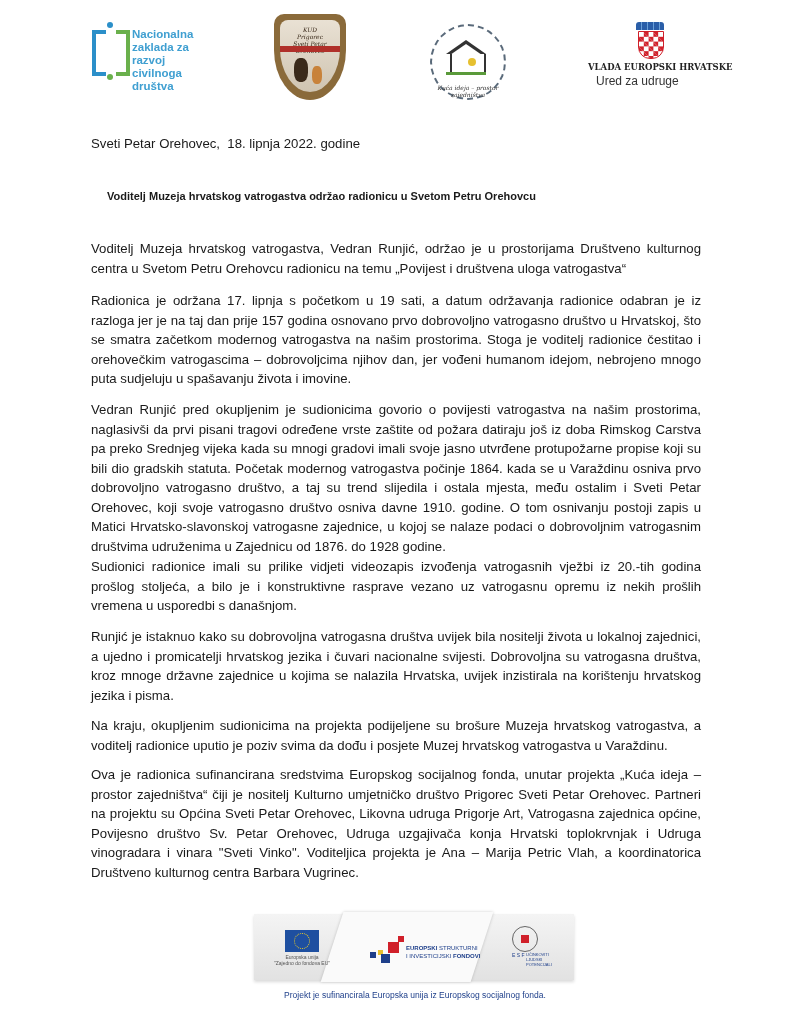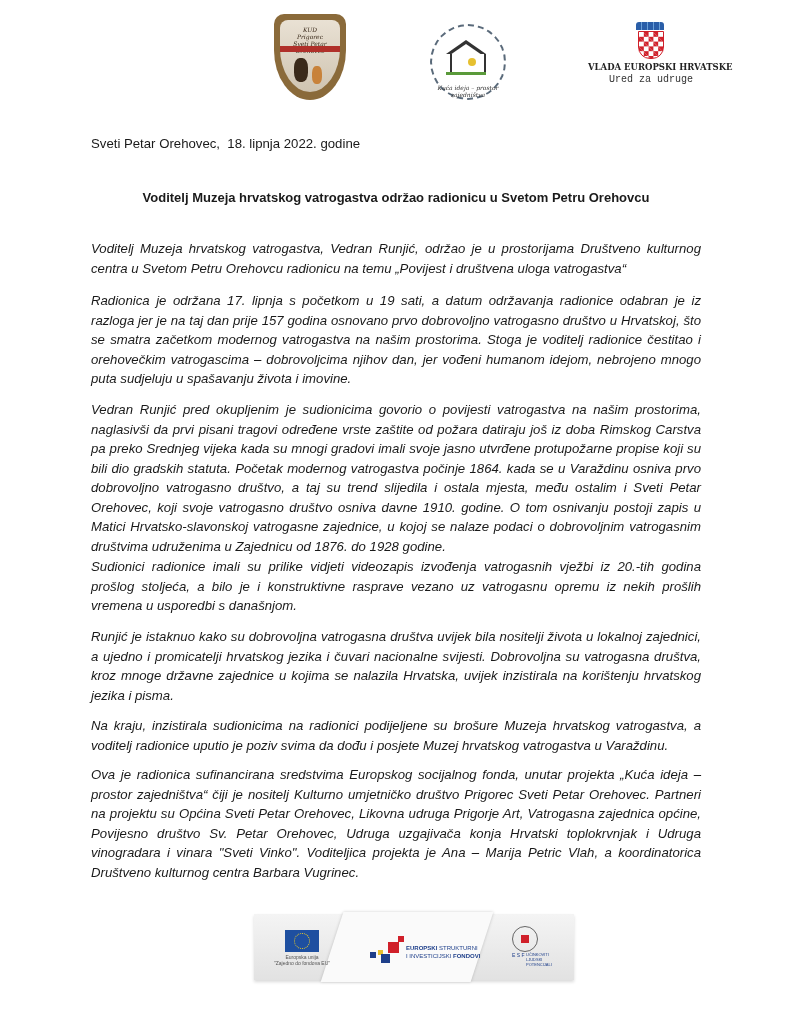--- a/index.html
+++ b/index.html
@@ -52,25 +52,25 @@
            background: repeating-linear-gradient(90deg, #2a5ea8 0 5px, #6aa0d8 5px 6px); border-radius: 3px 3px 0 0; }
   .checker { position: absolute; left: 42px; top: 9px; width: 24px; height: 26px;
            background-color: #fff;
            background-image:
              linear-gradient(45deg, #d0202a 25%, transparent 25%, transparent 75%, #d0202a 75%),
              linear-gradient(45deg, #d0202a 25%, transparent 25%, transparent 75%, #d0202a 75%);
            background-size: 9.6px 9.6px; background-position: 0 0, 4.8px 4.8px;
            border-radius: 0 0 12px 12px; border: 1px solid #d0202a; }
   .vlada-name { position: absolute; left: -8px; top: 40px; width: 126px; text-align: center;
            font-family: "DejaVu Serif", serif; font-weight: bold; font-size: 8.5px; color: #222; white-space: nowrap; }
-  .vlada-sub { position: absolute; left: 0; top: 52px; width: 110px; text-align: center;
-           font-family: Liberation Mono, monospace; font-size: 10px; color: #333; }
+  .vlada-sub { position: absolute; left: 0; top: 52px; width: 110px; 
+           font-family: Liberation Sans, sans-serif; font-size: 12px; color: #333; }
   .dateline { position: absolute; left: 91px; top: 136px; font-size: 13.2px; white-space: pre; }
-  .title { position: absolute; left: 91px; top: 190px; width: 610px; text-align: center; font-weight: bold; font-size: 13px; }
-  .para { position: absolute; left: 91px; width: 610px; text-align: justify; font-size: 13.2px; line-height: 19.5px; margin: 0; font-style: italic; }
+  .title { position: absolute; left: 107px; top: 190px; width: 610px; text-align: left; font-weight: bold; font-size: 11px; }
+  .para { position: absolute; left: 91px; width: 610px; text-align: justify; font-size: 13.2px; line-height: 19.5px; margin: 0; }
 
   
   .footer { position: absolute; left: 250px; top: 912px; width: 330px; height: 100px; }
   .band { position: absolute; left: 4px; top: 2px; width: 320px; height: 66px;
           background: linear-gradient(#f4f4f4, #e2e2e2); box-shadow: 0 2px 3px rgba(0,0,0,0.15); }
   .band-mid { position: absolute; left: 82px; top: 0; width: 150px; height: 70px; background: #fafafa;
           transform: skewX(-18deg); box-shadow: 0 0 3px rgba(0,0,0,0.2); }
   .eu-flag { position: absolute; left: 35px; top: 18px; width: 34px; height: 22px; background: #1e4fa0; }
   .eu-stars { position: absolute; left: 9px; top: 3px; width: 14px; height: 14px; border: 1px dotted #f5d020; border-radius: 50%; }
   .eu-caption { position: absolute; left: 10px; top: 42px; width: 84px; text-align: center; font-size: 5px; line-height: 6px; color: #555; }
@@ -81,20 +81,33 @@
   .esf-flower { position: absolute; left: 262px; top: 14px; width: 24px; height: 24px; border: 1px solid #666; border-radius: 50%; }
   .esf-core { position: absolute; left: 8px; top: 8px; width: 8px; height: 8px; background: #d0202a; }
   .esf-letters { position: absolute; left: 262px; top: 40px; font-size: 5px; line-height: 6px; color: #1e3f8a; }
   .esf-caption { position: absolute; left: 270px; top: 40px; font-size: 4px; line-height: 5px; color: #1e3f8a; }
   .footer-note { position: absolute; left: 0; top: 78px; width: 330px; text-align: center; font-size: 8.5px; color: #1e3f8a; }
 </style>
 </head>
 <body>
 
 <div class="logos">
+  <div class="logo-nz">
+    <span class="nz-dot top"></span>
+    <span class="nz-bracket left"></span>
+    <span class="nz-bracket right"></span>
+    <span class="nz-dot bottom"></span>
+    <div class="nz-text">
+      <div>Nacionalna</div>
+      <div>zaklada za</div>
+      <div>razvoj</div>
+      <div>civilnoga</div>
+      <div>društva</div>
+    </div>
+  </div>
 
   <div class="logo-kud">
     <div class="shield"></div>
     <div class="shield-inner"></div>
     <div class="shield-script">
       <div>KUD</div>
       <div>Prigorec</div>
       <div>Sveti Petar Orehovec</div>
     </div>
     <div class="shield-band"></div>
@@ -121,21 +134,21 @@
 </div>
 
 <div class="dateline">Sveti Petar Orehovec,  18. lipnja 2022. godine</div>
 <div class="title">Voditelj Muzeja hrvatskog vatrogastva održao radionicu u Svetom Petru Orehovcu</div>
 
 <p class="para" style="top:239px;">Voditelj Muzeja hrvatskog vatrogastva, Vedran Runjić, održao je u prostorijama Društveno kulturnog centra u Svetom Petru Orehovcu radionicu na temu „Povijest i društvena uloga vatrogastva“</p>
 <p class="para" style="top:291px;">Radionica je održana 17. lipnja s početkom u 19 sati, a datum održavanja radionice odabran je iz razloga jer je na taj dan prije 157 godina osnovano prvo dobrovoljno vatrogasno društvo u Hrvatskoj, što se smatra začetkom modernog vatrogastva na našim prostorima. Stoga je voditelj radionice čestitao i orehovečkim vatrogascima – dobrovoljcima njihov dan, jer vođeni humanom idejom, nebrojeno mnogo puta sudjeluju u spašavanju života i imovine.</p>
 <p class="para" style="top:400px;">Vedran Runjić pred okupljenim je sudionicima govorio o povijesti vatrogastva na našim prostorima, naglasivši da prvi pisani tragovi određene vrste zaštite od požara datiraju još iz doba Rimskog Carstva pa preko Srednjeg vijeka kada su mnogi gradovi imali svoje jasno utvrđene protupožarne propise koji su bili dio gradskih statuta. Početak modernog vatrogastva počinje 1864. kada se u Varaždinu osniva prvo dobrovoljno vatrogasno društvo, a taj su trend slijedila i ostala mjesta, među ostalim i Sveti Petar Orehovec, koji svoje vatrogasno društvo osniva davne 1910. godine. O tom osnivanju postoji zapis u Matici Hrvatsko-slavonskoj vatrogasne zajednice, u kojoj se nalaze podaci o dobrovoljnim vatrogasnim društvima udruženima u Zajednicu od 1876. do 1928 godine.</p>
 <p class="para" style="top:557px;">Sudionici radionice imali su prilike vidjeti videozapis izvođenja vatrogasnih vježbi iz 20.-tih godina prošlog stoljeća, a bilo je i konstruktivne rasprave vezano uz vatrogasnu opremu iz nekih prošlih vremena u usporedbi s današnjom.</p>
 <p class="para" style="top:627px;">Runjić je istaknuo kako su dobrovoljna vatrogasna društva uvijek bila nositelji života u lokalnoj zajednici, a ujedno i promicatelji hrvatskog jezika i čuvari nacionalne svijesti. Dobrovoljna su vatrogasna društva, kroz mnoge državne zajednice u kojima se nalazila Hrvatska, uvijek inzistirala na korištenju hrvatskog jezika i pisma.</p>
-<p class="para" style="top:716px;">Na kraju, inzistirala sudionicima na radionici podijeljene su brošure Muzeja hrvatskog vatrogastva, a voditelj radionice uputio je poziv svima da dođu i posjete Muzej hrvatskog vatrogastva u Varaždinu.</p>
+<p class="para" style="top:716px;">Na kraju, okupljenim sudionicima na projekta podijeljene su brošure Muzeja hrvatskog vatrogastva, a voditelj radionice uputio je poziv svima da dođu i posjete Muzej hrvatskog vatrogastva u Varaždinu.</p>
 <p class="para" style="top:765px;">Ova je radionica sufinancirana sredstvima Europskog socijalnog fonda, unutar projekta „Kuća ideja – prostor zajedništva“ čiji je nositelj Kulturno umjetničko društvo Prigorec Sveti Petar Orehovec. Partneri na projektu su Općina Sveti Petar Orehovec, Likovna udruga Prigorje Art, Vatrogasna zajednica općine, Povijesno društvo Sv. Petar Orehovec, Udruga uzgajivača konja Hrvatski toplokrvnjak i Udruga vinogradara i vinara "Sveti Vinko". Voditeljica projekta je Ana – Marija Petric Vlah, a koordinatorica Društveno kulturnog centra Barbara Vugrinec.</p>
 
 <div class="footer">
   <div class="band"></div>
   <div class="band-mid"></div>
 
   <div class="eu-flag">
     <div class="eu-stars"></div>
   </div>
   <div class="eu-caption">
@@ -154,13 +167,14 @@
     <div><b>EUROPSKI</b><span> STRUKTURNI</span></div>
     <div><span>I INVESTICIJSKI </span><b>FONDOVI</b></div>
   </div>
 
   <div class="esf-flower">
     <div class="esf-core"></div>
   </div>
   <div class="esf-letters">E S F</div>
   <div class="esf-caption" style="left:276px;width:34px;">UČINKOVITI LJUDSKI POTENCIJALI</div>
 
+  <div class="footer-note">Projekt je sufinancirala Europska unija iz Europskog socijalnog fonda.</div>
 </div>
 
 </body></html>

